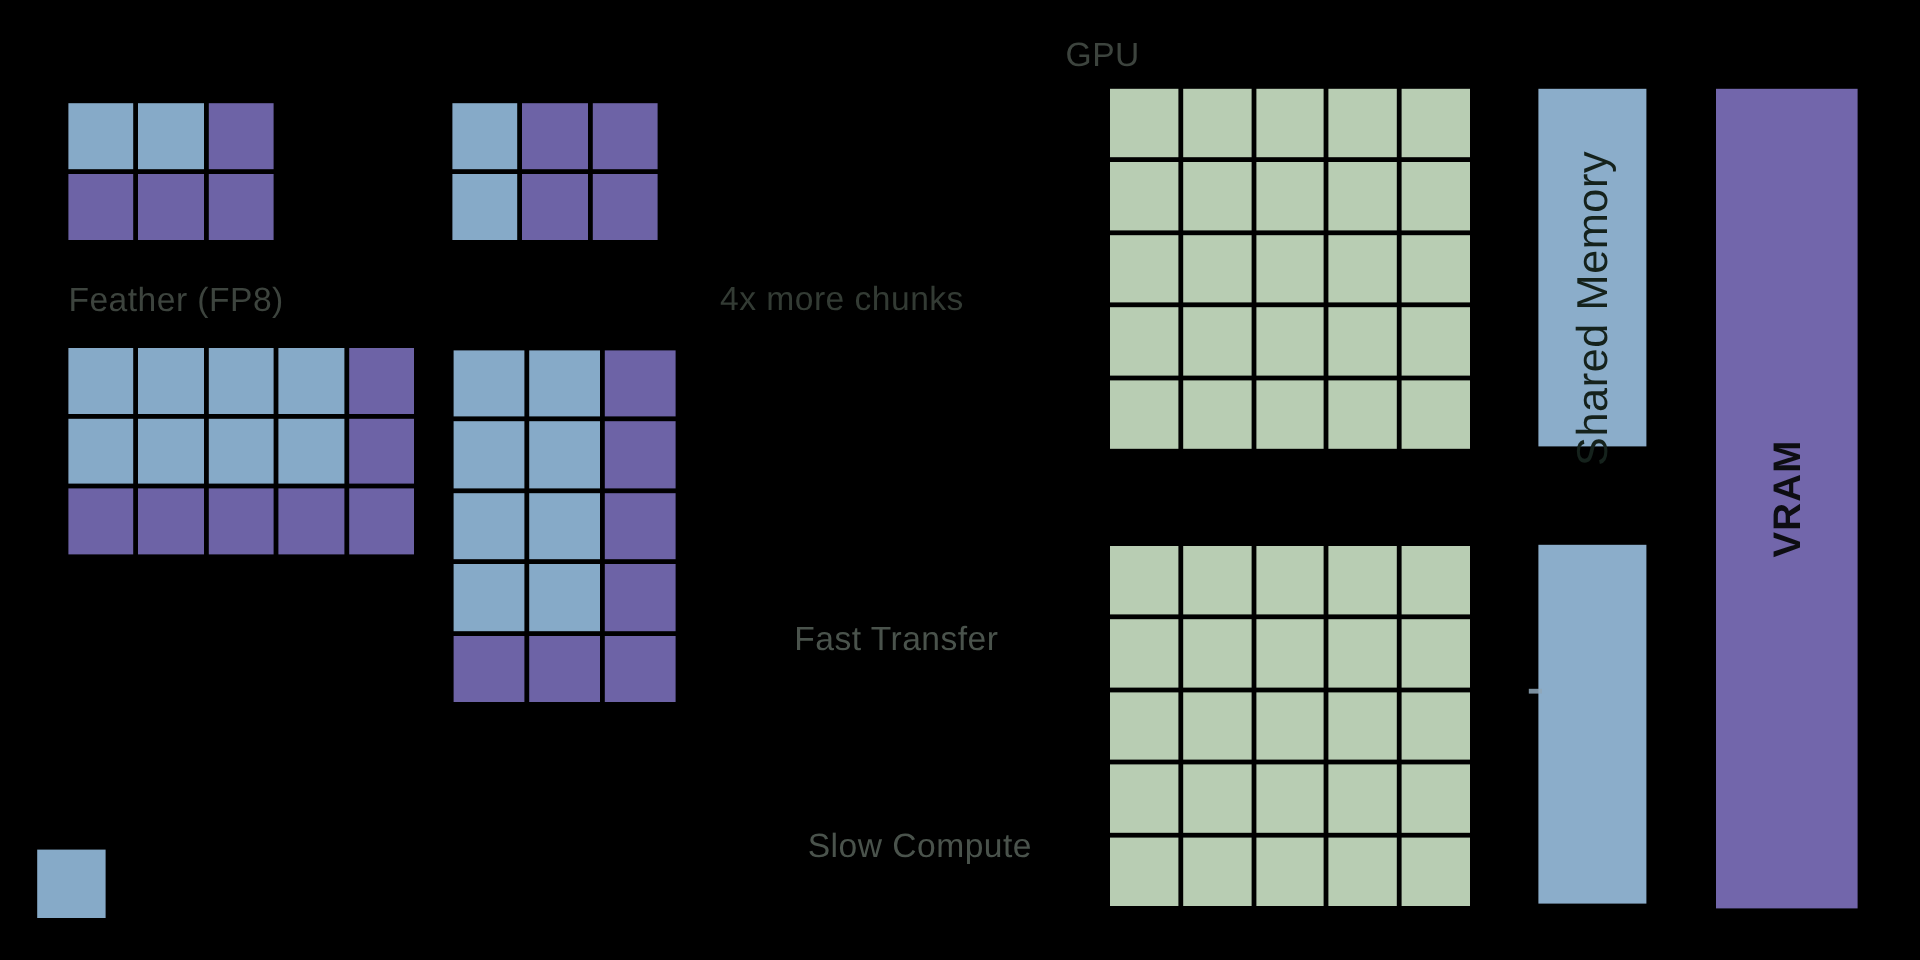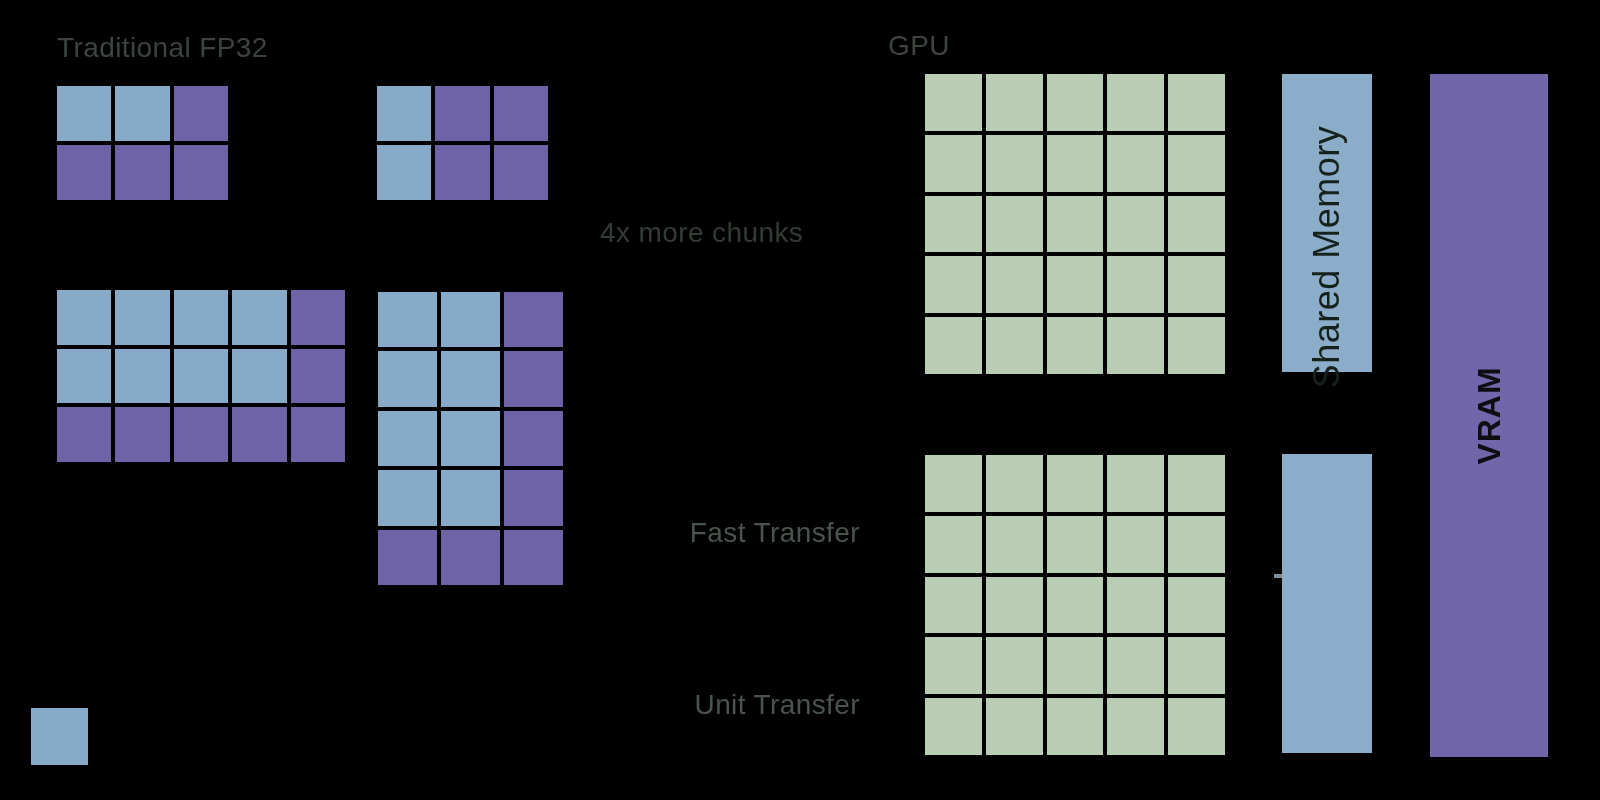--- a/index.html
+++ b/index.html
@@ -65,40 +65,40 @@
     width:11px;height:4px;
     opacity:0.85;
     background:var(--stray-mark);
   }
 </style>
 </head>
 <body>
 
 <div class="canvas">
 
-  <div class="lbl tone-mid" style="left:57px;top:31px">Traditional FP32</div>
 
   <div class="grid" style="left: 57px; top: 86px; width: 171px; height: 114px; grid-template-columns: repeat(3, 1fr); grid-template-rows: repeat(2, 1fr);">
       <div class="cell" style="background: var(--blue);"></div>
       <div class="cell" style="background: var(--blue);"></div>
       <div class="cell" style="background: var(--purple);"></div>
       <div class="cell" style="background: var(--purple);"></div>
       <div class="cell" style="background: var(--purple);"></div>
       <div class="cell" style="background: var(--purple);"></div>
     </div>
 
   <div class="grid" style="left: 377px; top: 86px; width: 171px; height: 114px; grid-template-columns: repeat(3, 1fr); grid-template-rows: repeat(2, 1fr);">
       <div class="cell" style="background: var(--blue);"></div>
       <div class="cell" style="background: var(--purple);"></div>
       <div class="cell" style="background: var(--purple);"></div>
       <div class="cell" style="background: var(--blue);"></div>
       <div class="cell" style="background: var(--purple);"></div>
       <div class="cell" style="background: var(--purple);"></div>
     </div>
 
+  <div class="lbl tone-mid" style="left:57px;top:233px">Feather (FP8)</div>
 
   <div class="grid" style="left: 57px; top: 290px; width: 288px; height: 172px; grid-template-columns: repeat(5, 1fr); grid-template-rows: repeat(3, 1fr);">
       <div class="cell" style="background: var(--blue);"></div>
       <div class="cell" style="background: var(--blue);"></div>
       <div class="cell" style="background: var(--blue);"></div>
       <div class="cell" style="background: var(--blue);"></div>
       <div class="cell" style="background: var(--purple);"></div>
       <div class="cell" style="background: var(--blue);"></div>
       <div class="cell" style="background: var(--blue);"></div>
       <div class="cell" style="background: var(--blue);"></div>
@@ -122,25 +122,25 @@
       <div class="cell" style="background: var(--blue);"></div>
       <div class="cell" style="background: var(--purple);"></div>
       <div class="cell" style="background: var(--blue);"></div>
       <div class="cell" style="background: var(--blue);"></div>
       <div class="cell" style="background: var(--purple);"></div>
       <div class="cell" style="background: var(--purple);"></div>
       <div class="cell" style="background: var(--purple);"></div>
       <div class="cell" style="background: var(--purple);"></div>
     </div>
 
-  <div class="lbl tone-dark" style="left:600px;top:216px">4x more chunks</div>
-
-  <div class="lbl tone-bright right" style="left:560px;top:516px;width:300px">Fast Transfer</div>
-
-  <div class="lbl tone-bright right" style="left:560px;top:688px;width:300px">Unit Transfer</div>
+  <div class="lbl tone-dark" style="left:600px;top:232px">4x more chunks</div>
+
+  <div class="lbl tone-bright right" style="left:532px;top:516px;width:300px">Fast Transfer</div>
+
+  <div class="lbl tone-bright right" style="left:560px;top:688px;width:300px">Slow Compute</div>
 
   <div class="lbl tone-mid" style="left:888px;top:29px">GPU</div>
 
   <div class="grid" style="left: 925px; top: 74px; width: 300px; height: 300px; grid-template-columns: repeat(5, 1fr); grid-template-rows: repeat(5, 1fr);">
       <div class="cell" style="background: var(--green);"></div>
       <div class="cell" style="background: var(--green);"></div>
       <div class="cell" style="background: var(--green);"></div>
       <div class="cell" style="background: var(--green);"></div>
       <div class="cell" style="background: var(--green);"></div>
       <div class="cell" style="background: var(--green);"></div>

